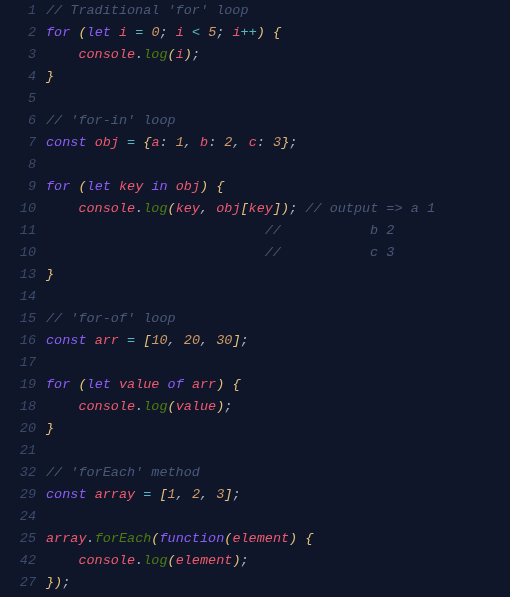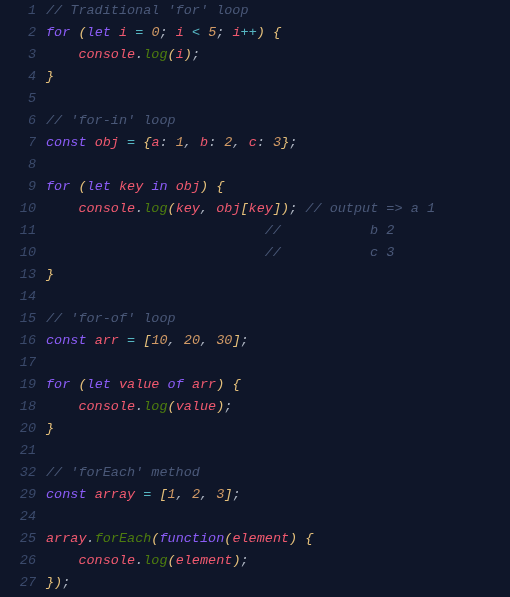--- a/index.html
+++ b/index.html
@@ -66,17 +66,17 @@
       <div class="line">16</div>
       <div class="line">17</div>
       <div class="line">19</div>
       <div class="line">18</div>
       <div class="line">20</div>
       <div class="line">21</div>
       <div class="line">32</div>
       <div class="line">29</div>
       <div class="line">24</div>
       <div class="line">25</div>
-      <div class="line">26</div>
+      <div class="line">42</div>
       <div class="line">27</div>
     </div>
   <div class="code" id="code"><div class="line"><span class="tk-comment">// Traditional 'for' loop</span></div><div class="line"><span class="tk-keyword">for</span><span class="tk-punct"> </span><span class="tk-yellow">(</span><span class="tk-keyword">let</span><span class="tk-punct"> </span><span class="tk-ident">i</span><span class="tk-punct"> </span><span class="tk-op">=</span><span class="tk-punct"> </span><span class="tk-num">0</span><span class="tk-punct">;</span><span class="tk-punct"> </span><span class="tk-ident">i</span><span class="tk-punct"> </span><span class="tk-op">&lt;</span><span class="tk-punct"> </span><span class="tk-num">5</span><span class="tk-punct">;</span><span class="tk-punct"> </span><span class="tk-ident">i</span><span class="tk-op">++</span><span class="tk-yellow">)</span><span class="tk-punct"> </span><span class="tk-yellow">{</span></div><div class="line"><span class="tk-punct">    </span><span class="tk-ident">console</span><span class="tk-punct">.</span><span class="tk-func">log</span><span class="tk-yellow">(</span><span class="tk-ident">i</span><span class="tk-yellow">)</span><span class="tk-punct">;</span></div><div class="line"><span class="tk-yellow">}</span></div><div class="line"></div><div class="line"><span class="tk-comment">// 'for-in' loop</span></div><div class="line"><span class="tk-keyword">const</span><span class="tk-punct"> </span><span class="tk-ident">obj</span><span class="tk-punct"> </span><span class="tk-op">=</span><span class="tk-punct"> </span><span class="tk-yellow">{</span><span class="tk-prop">a</span><span class="tk-punct">:</span><span class="tk-punct"> </span><span class="tk-num">1</span><span class="tk-punct">,</span><span class="tk-punct"> </span><span class="tk-prop">b</span><span class="tk-punct">:</span><span class="tk-punct"> </span><span class="tk-num">2</span><span class="tk-punct">,</span><span class="tk-punct"> </span><span class="tk-prop">c</span><span class="tk-punct">:</span><span class="tk-punct"> </span><span class="tk-num">3</span><span class="tk-yellow">}</span><span class="tk-punct">;</span></div><div class="line"></div><div class="line"><span class="tk-keyword">for</span><span class="tk-punct"> </span><span class="tk-yellow">(</span><span class="tk-keyword">let</span><span class="tk-punct"> </span><span class="tk-ident">key</span><span class="tk-punct"> </span><span class="tk-keyword">in</span><span class="tk-punct"> </span><span class="tk-ident">obj</span><span class="tk-yellow">)</span><span class="tk-punct"> </span><span class="tk-yellow">{</span></div><div class="line"><span class="tk-punct">    </span><span class="tk-ident">console</span><span class="tk-punct">.</span><span class="tk-func">log</span><span class="tk-yellow">(</span><span class="tk-ident">key</span><span class="tk-punct">,</span><span class="tk-punct"> </span><span class="tk-ident">obj</span><span class="tk-yellow">[</span><span class="tk-ident">key</span><span class="tk-yellow">]</span><span class="tk-yellow">)</span><span class="tk-punct">;</span><span class="tk-punct"> </span><span class="tk-comment">// output =&gt; a 1</span></div><div class="line"><span class="tk-punct">                           </span><span class="tk-comment">//           b 2</span></div><div class="line"><span class="tk-punct">                           </span><span class="tk-comment">//           c 3</span></div><div class="line"><span class="tk-yellow">}</span></div><div class="line"></div><div class="line"><span class="tk-comment">// 'for-of' loop</span></div><div class="line"><span class="tk-keyword">const</span><span class="tk-punct"> </span><span class="tk-ident">arr</span><span class="tk-punct"> </span><span class="tk-op">=</span><span class="tk-punct"> </span><span class="tk-yellow">[</span><span class="tk-num">10</span><span class="tk-punct">,</span><span class="tk-punct"> </span><span class="tk-num">20</span><span class="tk-punct">,</span><span class="tk-punct"> </span><span class="tk-num">30</span><span class="tk-yellow">]</span><span class="tk-punct">;</span></div><div class="line"></div><div class="line"><span class="tk-keyword">for</span><span class="tk-punct"> </span><span class="tk-yellow">(</span><span class="tk-keyword">let</span><span class="tk-punct"> </span><span class="tk-ident">value</span><span class="tk-punct"> </span><span class="tk-keyword">of</span><span class="tk-punct"> </span><span class="tk-ident">arr</span><span class="tk-yellow">)</span><span class="tk-punct"> </span><span class="tk-yellow">{</span></div><div class="line"><span class="tk-punct">    </span><span class="tk-ident">console</span><span class="tk-punct">.</span><span class="tk-func">log</span><span class="tk-yellow">(</span><span class="tk-ident">value</span><span class="tk-yellow">)</span><span class="tk-punct">;</span></div><div class="line"><span class="tk-yellow">}</span></div><div class="line"></div><div class="line"><span class="tk-comment">// 'forEach' method</span></div><div class="line"><span class="tk-keyword">const</span><span class="tk-punct"> </span><span class="tk-ident">array</span><span class="tk-punct"> </span><span class="tk-op">=</span><span class="tk-punct"> </span><span class="tk-yellow">[</span><span class="tk-num">1</span><span class="tk-punct">,</span><span class="tk-punct"> </span><span class="tk-num">2</span><span class="tk-punct">,</span><span class="tk-punct"> </span><span class="tk-num">3</span><span class="tk-yellow">]</span><span class="tk-punct">;</span></div><div class="line"></div><div class="line"><span class="tk-ident">array</span><span class="tk-punct">.</span><span class="tk-func">forEach</span><span class="tk-yellow">(</span><span class="tk-keyword">function</span><span class="tk-yellow">(</span><span class="tk-ident">element</span><span class="tk-yellow">)</span><span class="tk-punct"> </span><span class="tk-yellow">{</span></div><div class="line"><span class="tk-punct">    </span><span class="tk-ident">console</span><span class="tk-punct">.</span><span class="tk-func">log</span><span class="tk-yellow">(</span><span class="tk-ident">element</span><span class="tk-yellow">)</span><span class="tk-punct">;</span></div><div class="line"><span class="tk-yellow">}</span><span class="tk-yellow">)</span><span class="tk-punct">;</span></div></div>
 </div>
 
 </body></html>

